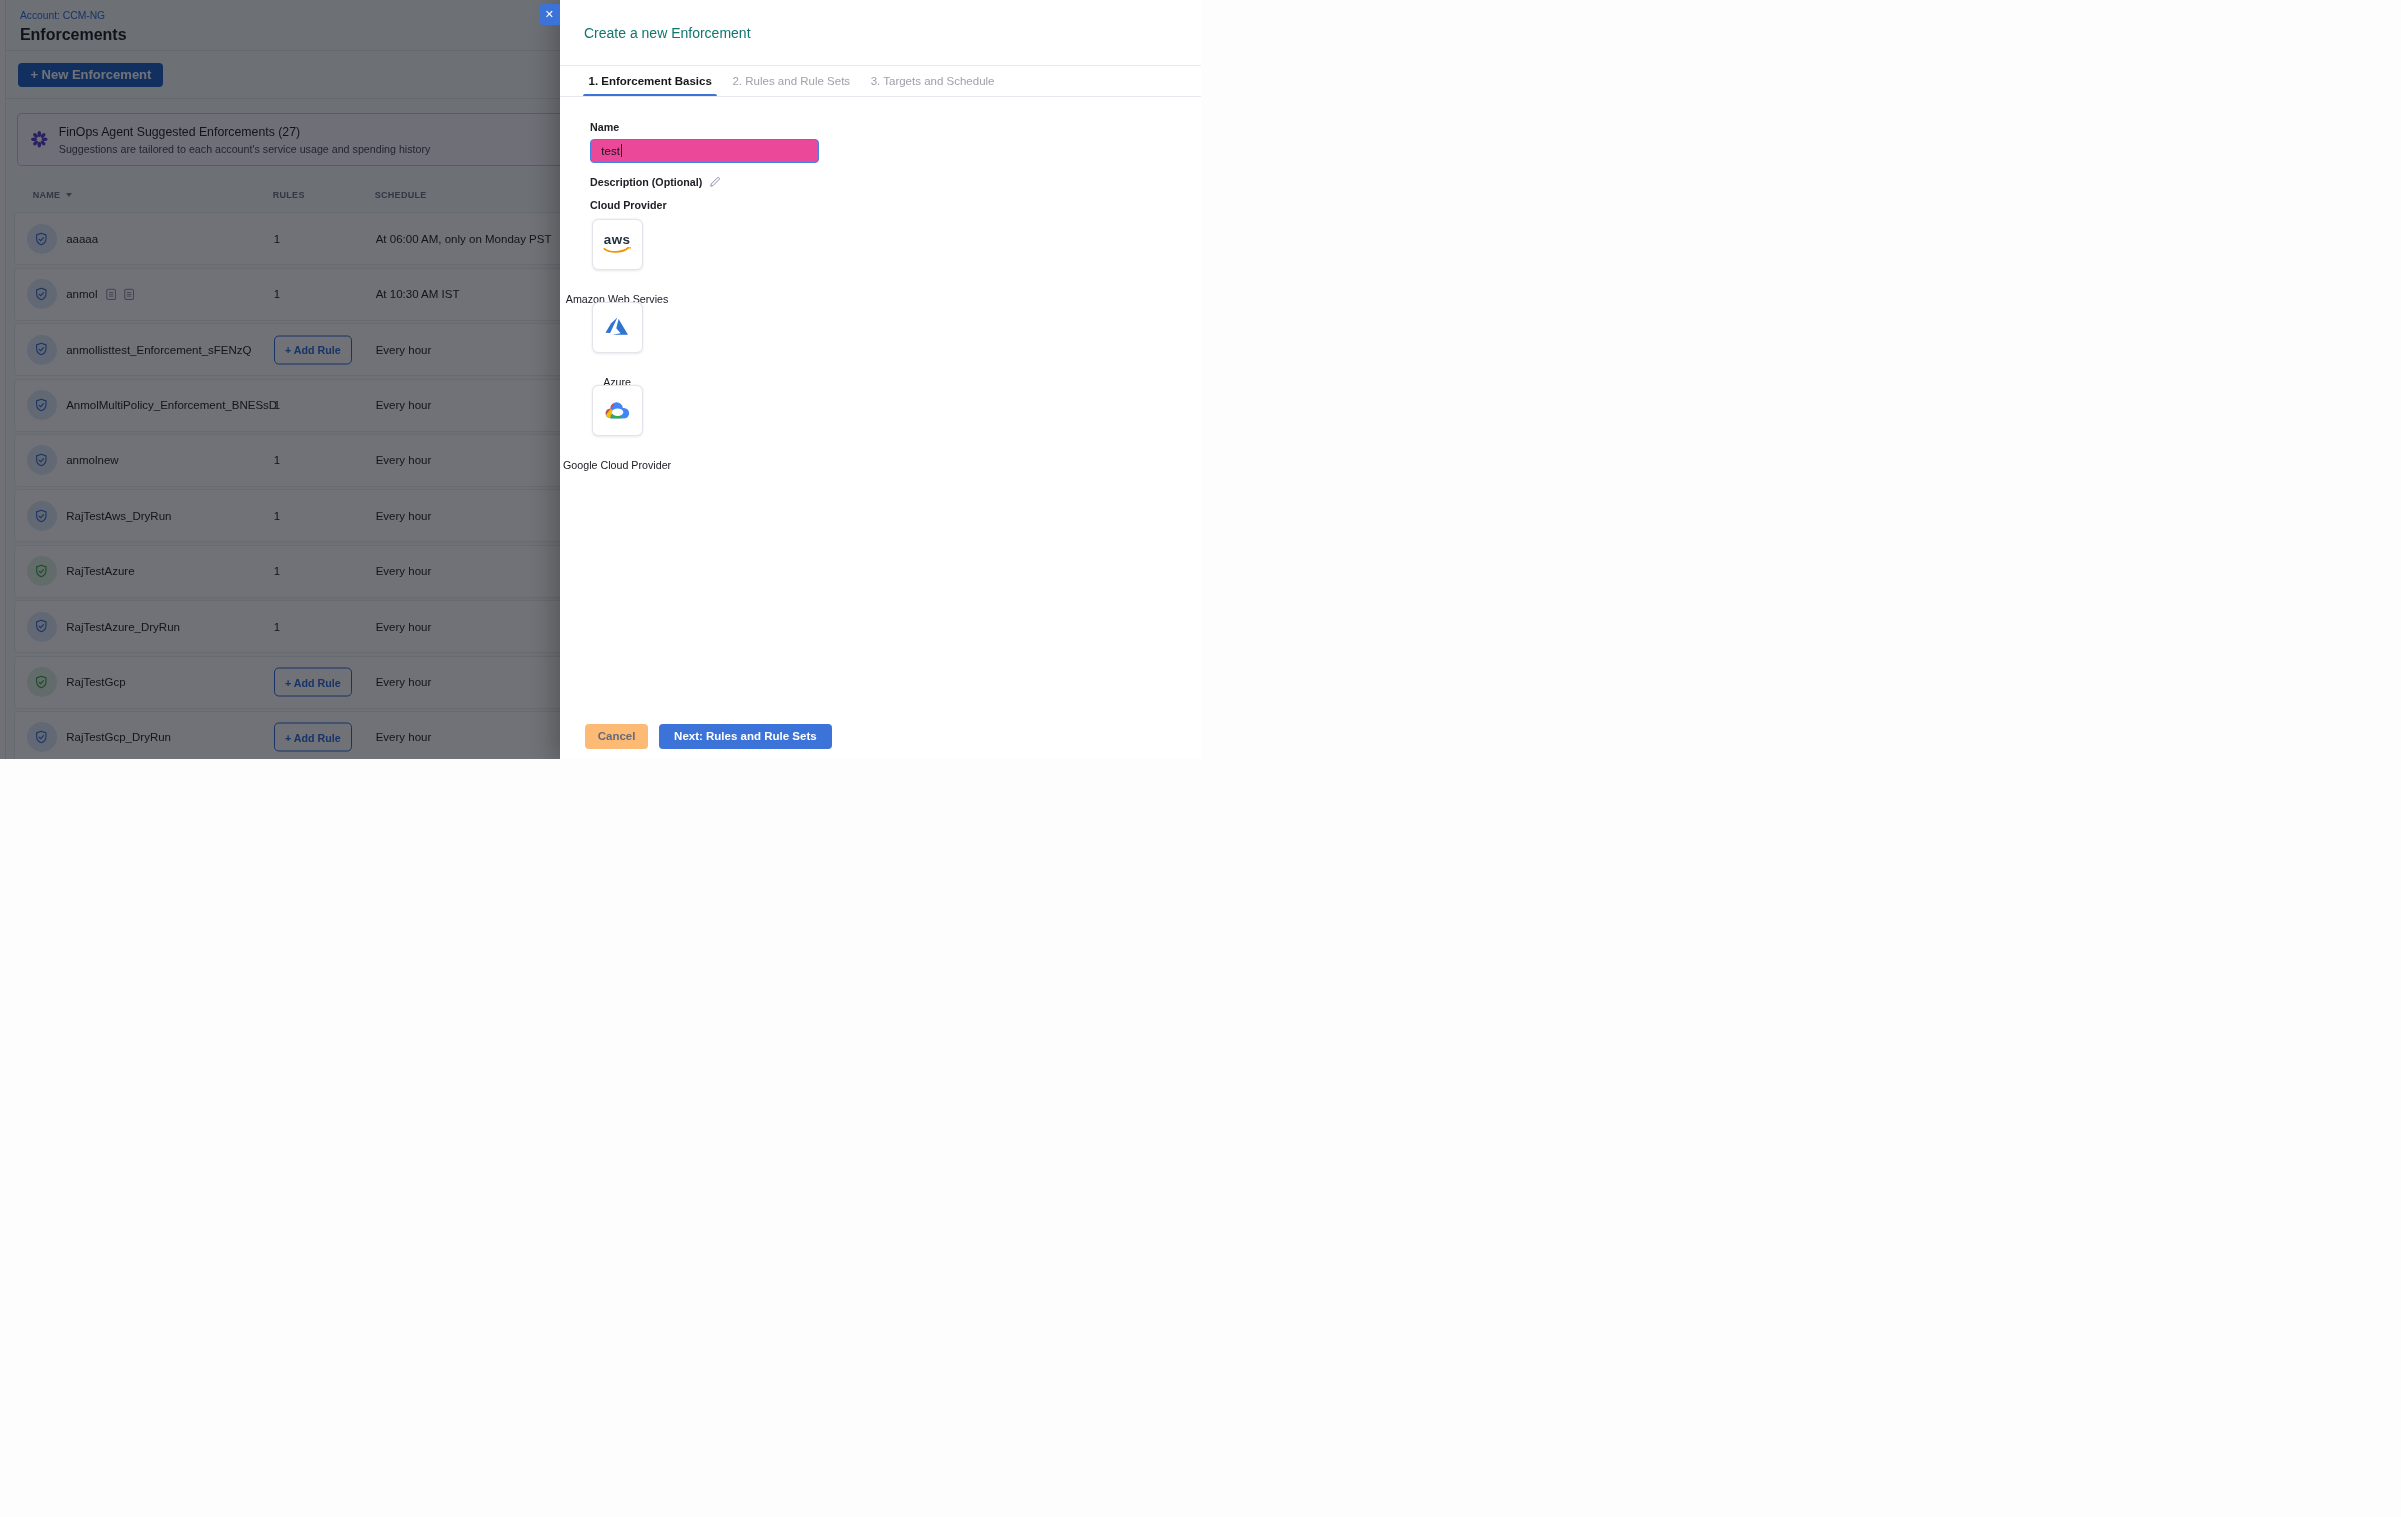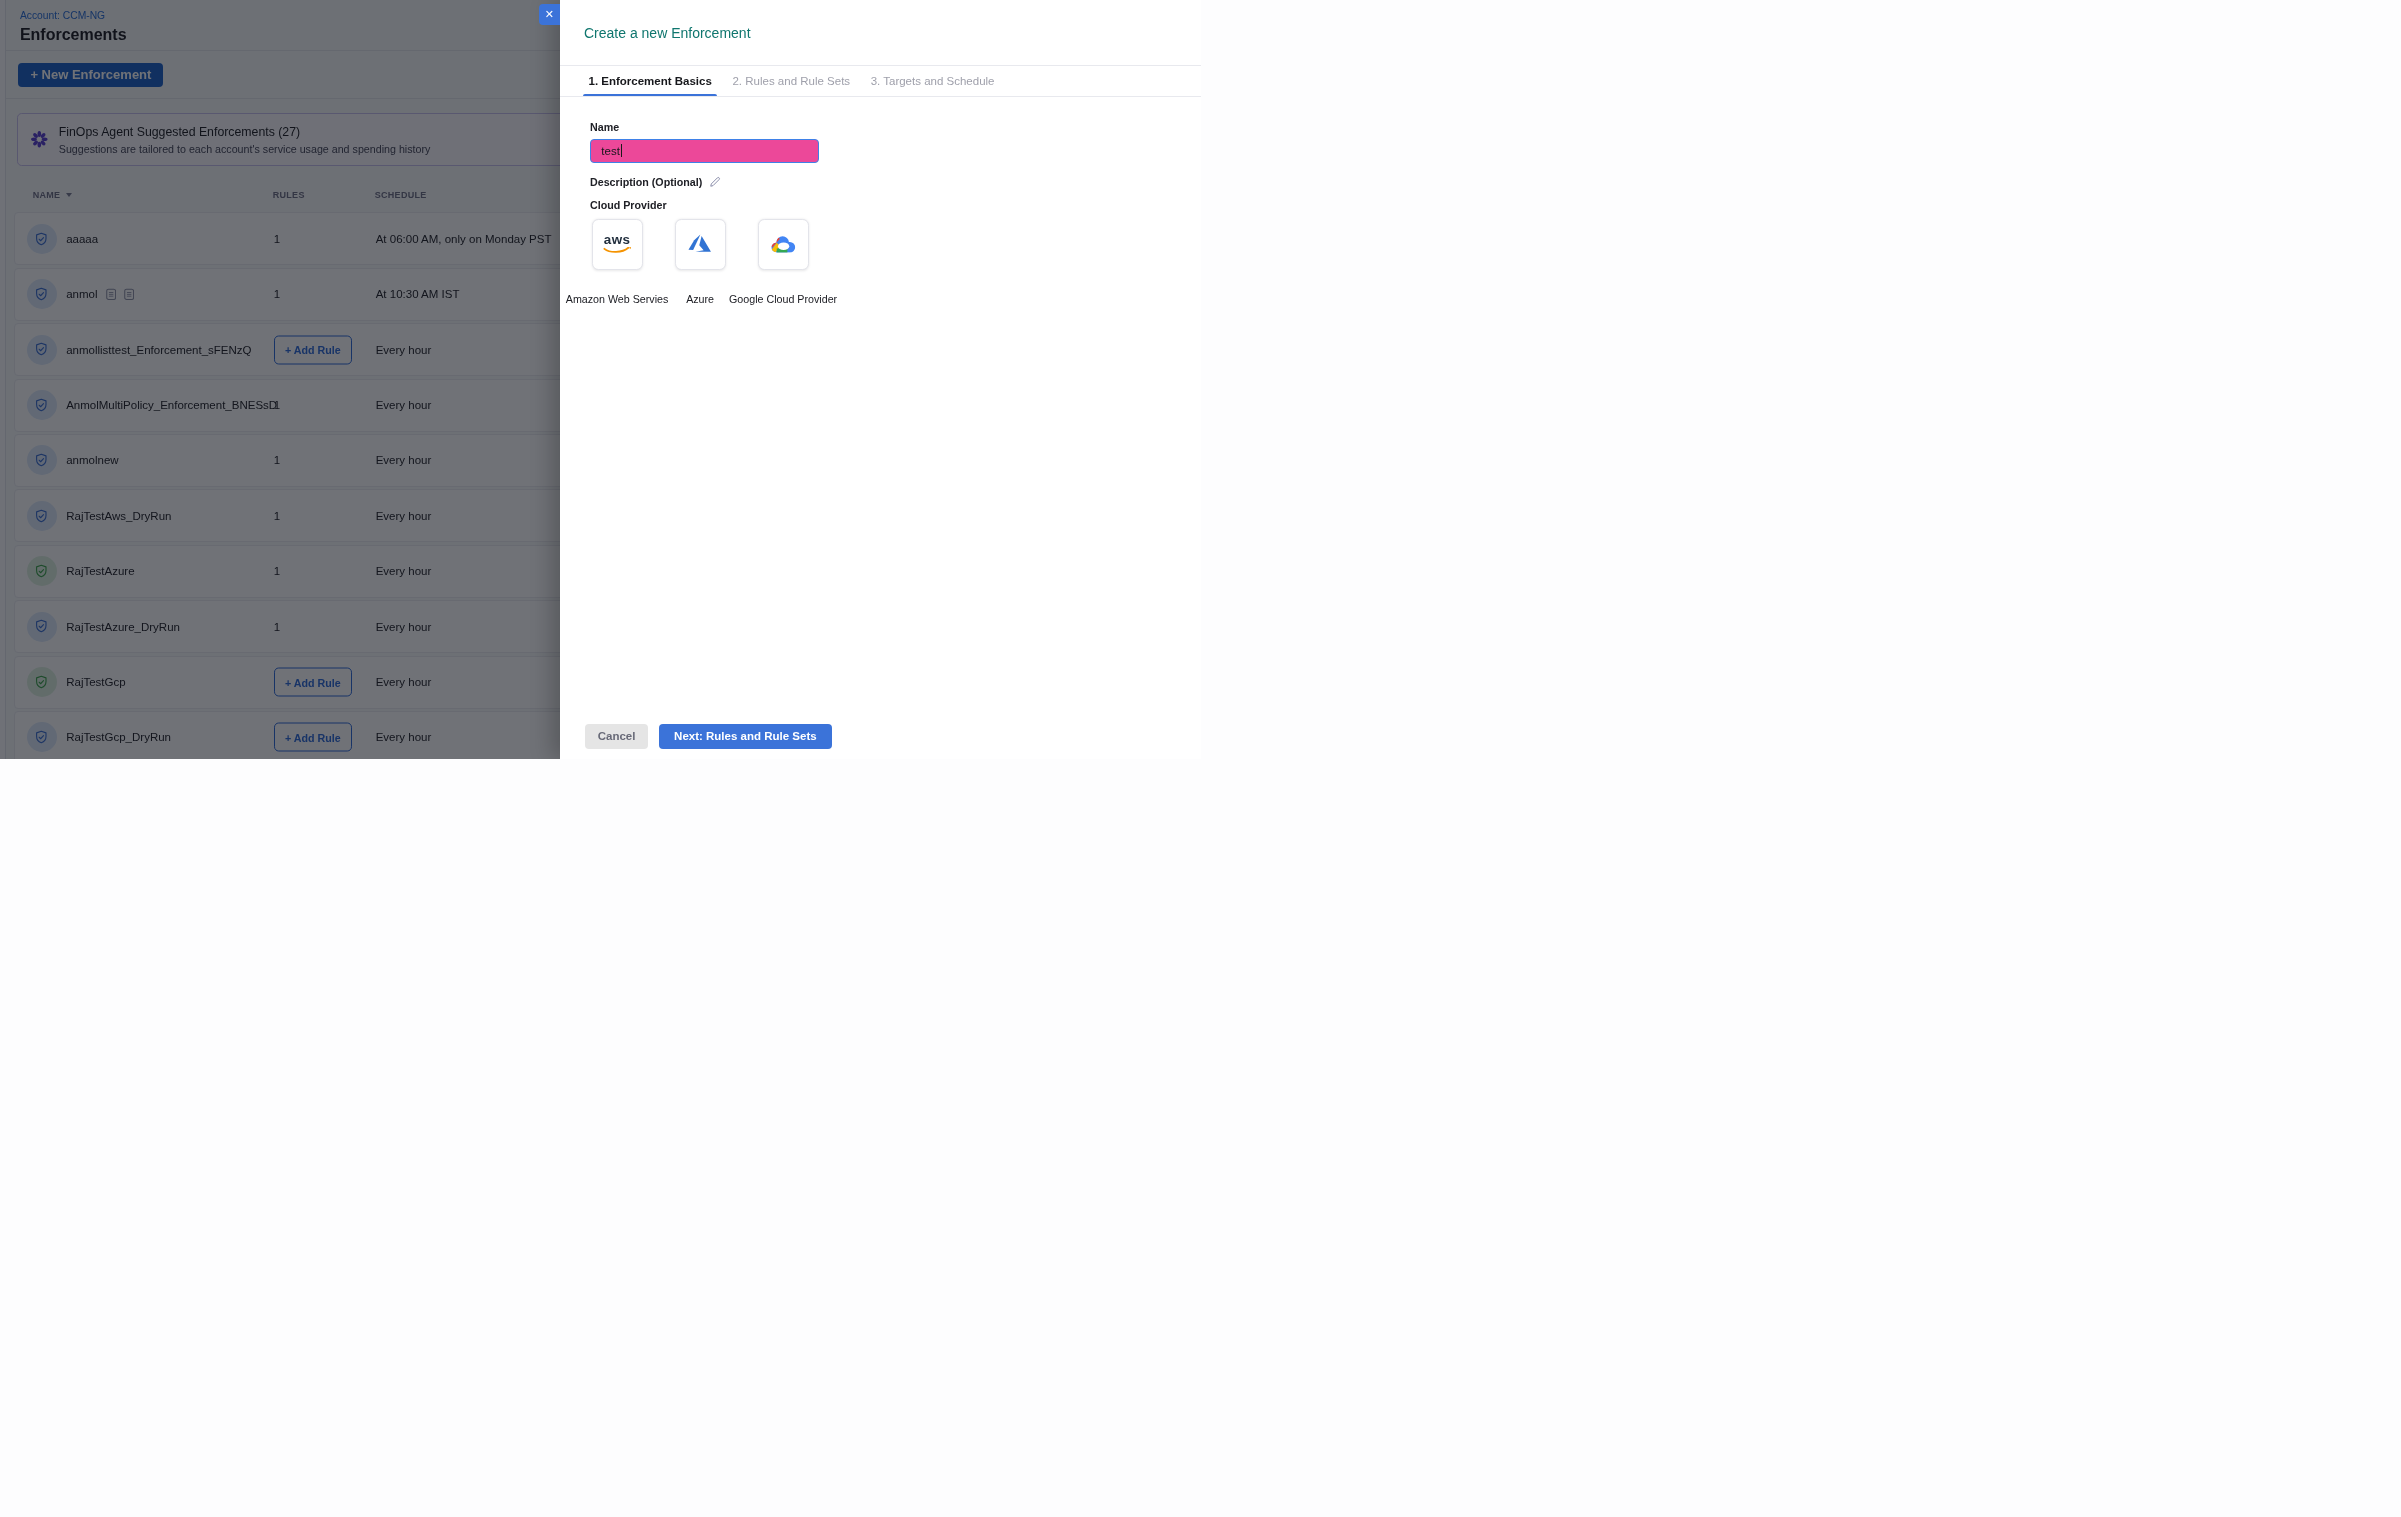--- a/index.html
+++ b/index.html
@@ -49,28 +49,28 @@
   .tab { position:relative; height:100%; display:flex; align-items:center; font-size:11.5px; color:#9fa0ab; cursor:pointer; }
   .tab.active { color:#17181c; font-weight:700; }
   .tab.active::after { content:""; position:absolute; left:-5.5px; right:-5.5px; bottom:0; height:2.4px; background:#3b73d9; border-radius:2.4px 2.4px 0 0; }
 
   .form { padding:24px 0 0 30px; }
   .field-label { font-size:10.7px; font-weight:600; color:#202127; }
   .text-input { margin-top:5.5px; width:229px; height:24px; border:1.2px solid #3f81e8; border-radius:4px; background:#ec4899; display:flex; align-items:center; padding-left:10.3px; font-size:11.5px; color:#15161a; cursor:text; }
   .caret { width:1.2px; height:12.7px; background:#1a1a1a; margin-left:0.8px; }
   .desc-row { margin-top:12.7px; display:flex; align-items:center; gap:7.1px; }
   .cp-label { margin-top:11px; }
-  .providers { display:flex; gap:32px; margin-top:8px; padding-left:1.6px; }
+  .providers { display:flex; gap:32px; margin-top:8px; padding-left:1.6px;flex-direction:column; }
   .provider { position:relative; width:51px; }
   .provider-card { width:51px; height:51px; background:#fff; border:0.8px solid #e3e4ea; border-radius:6.3px; box-shadow:0 0.8px 2.4px rgba(30,30,40,.10); display:flex; flex-direction:column; align-items:center; justify-content:center; cursor:pointer; }
   .provider-label { position:absolute; top:73px; left:50%; transform:translateX(-50%); width:111px; text-align:center; font-size:10.7px; line-height:14px; color:#202127; }
   .aws-word { font-size:13.4px; font-weight:700; color:#222f3e; letter-spacing:0.4px; line-height:1; }
 
   .drawer-footer { position:absolute; left:25px; bottom:10.3px; display:flex; align-items:center; gap:11px; }
-  .btn-cancel { background:#e5e5e5; color:#686a78; border:none; border-radius:4px; height:25px; padding:0 12.7px; font-size:11.5px; font-weight:700; font-family:inherit; cursor:pointer; }
+  .btn-cancel { background:#fdba74; color:#686a78; border:none; border-radius:4px; height:25px; padding:0 12.7px; font-size:11.5px; font-weight:700; font-family:inherit; cursor:pointer; }
   .btn-next { background:#3b73d9; color:#fff; border:none; border-radius:4px; height:25px; padding:0 15px; font-size:11.5px; font-weight:700; font-family:inherit; cursor:pointer; }
 </style>
 </head>
 <body>
 
 <div class="screen">
 
   <div class="page">
     <div class="page-header">
       <div class="account-link">Account: CCM-NG</div>

